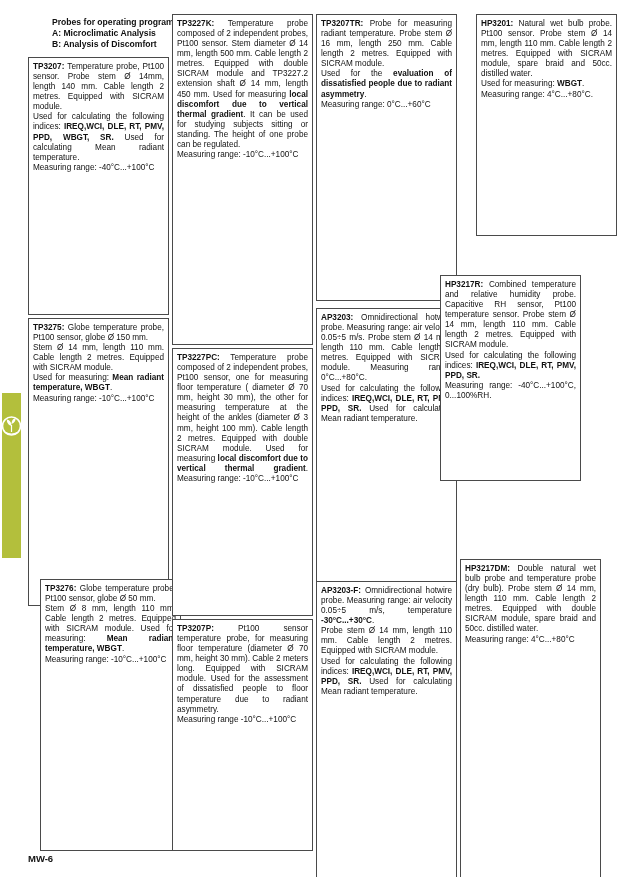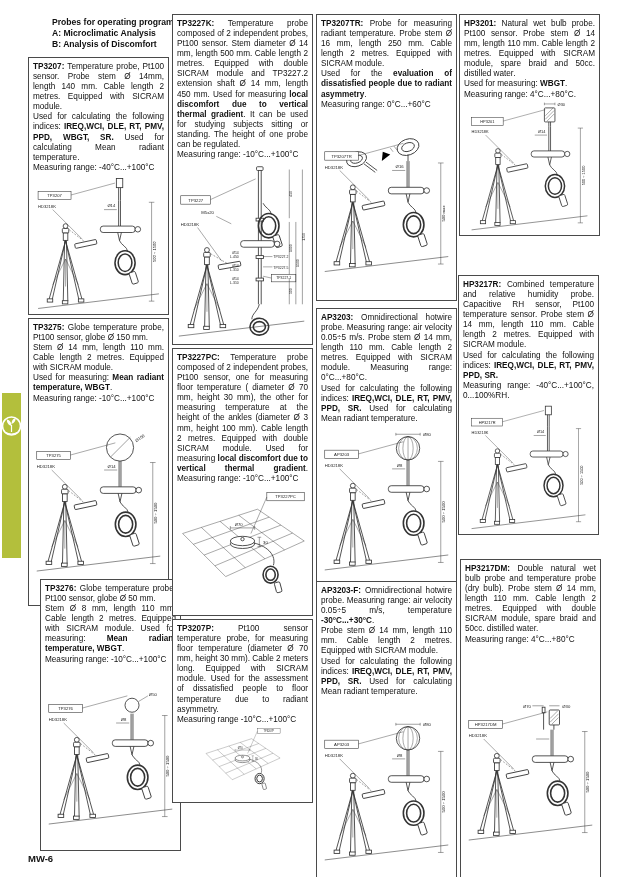--- a/index.html
+++ b/index.html
@@ -1,18 +1,18 @@
 <!DOCTYPE html>
 <html><head>
 <meta charset="utf-8">
 <style>
   html,body{margin:0;padding:0;background:#fff;}
   #page{position:relative;width:620px;height:877px;background:#fff;font-family:"Liberation Sans",sans-serif;color:#111;overflow:hidden;}
   #header{position:absolute;left:28px;top:17px;width:150px;font-size:8.6px;font-weight:bold;line-height:1.3;margin-left:24px;}
-  .box{position:absolute;width:141px;border:1px solid #4a4a4a;background:#fff;box-sizing:border-box;display:flex;flex-direction:column;padding:4px 4px 2px 4px;}
+  .box{position:absolute;width:141px;border:1px solid #4a4a4a;background:#fff;box-sizing:border-box;display:flex;flex-direction:row;padding:4px 4px 2px 4px;}
   .desc{font-size:8.2px;line-height:1.23;text-align:justify;}
   .para{margin:0;}
   .b{font-weight:bold;}
   .fig{flex:1;min-height:0;display:flex;align-items:center;justify-content:center;}
   .fig svg{width:100%;height:100%;}
   .ln{stroke:#333;fill:none;stroke-width:0.9;}
   .f{fill:#fff;}
   .thin{stroke:#333;fill:none;stroke-width:0.45;}
   .dash{stroke:#333;fill:none;stroke-width:0.5;stroke-dasharray:2 1.6;}
   .dim{stroke:#333;fill:none;stroke-width:0.5;}
@@ -230,21 +230,21 @@
         <use href="#g-floor"></use>
         <text class="dl" x="66" y="41.5" text-anchor="middle">Ø70</text>
         <text class="dl" x="92" y="61.5">30</text>
         <rect class="lbox" x="96" y="6" width="40" height="9"></rect>
         <text class="dl" x="116" y="12.5" text-anchor="middle">TP3227PC</text>
         <line class="thin" x1="96" y1="11" x2="79" y2="50"></line>
       </svg>
     </div>
   </div>
 
-  <div class="box" style="left:172px;top:619px;height:184px">
+  <div class="box" style="left:172px;top:619px;height:232px">
     <div class="desc">
         <div class="para"><span class="b">TP3207P:</span><span> Pt100 sensor temperature probe, for measuring floor temperature (diameter Ø 70 mm, height 30 mm). Cable 2 meters long. Equipped with SICRAM module. Used for the assessment of dissatisfied people to floor temperature due to radiant asymmetry.</span></div>
         <div class="para"><span>Measuring range -10°C...+100°C</span></div>
       </div>
     <div class="fig">
       <svg viewBox="0 0 140 132">
         <use href="#g-floor"></use>
         <text class="dl" x="66" y="41.5" text-anchor="middle">Ø70</text>
         <text class="dl" x="92" y="61.5">30</text>
         <rect class="lbox" x="96" y="6" width="40" height="9"></rect>
@@ -328,21 +328,21 @@
         <text class="dl" x="109" y="5">Ø80</text>
         <use href="#g-stdlabels"></use>
         <text class="dl" x="22" y="26.5" text-anchor="middle">AP3203</text>
         <text class="dl" x="4" y="38">HD3218K</text>
         <text class="dl" x="84" y="37.5" text-anchor="middle">Ø8</text>
         <text class="dl" transform="rotate(-90 133 86)" x="133" y="86" text-anchor="middle">500 ÷ 1500</text>
       </svg>
     </div>
   </div>
 
-  <div class="box" style="left:459px;top:14px;height:222px">
+  <div class="box" style="left:476px;top:14px;height:222px">
     <div class="desc">
         <div class="para"><span class="b">HP3201:</span><span> Natural wet bulb probe. Pt100 sensor. Probe stem Ø 14 mm, length 110 mm. Cable length 2 metres. Equipped with SICRAM module, spare braid and 50cc. distilled water.</span></div>
         <div class="para"><span>Used for measuring: </span><span class="b">WBGT</span><span>.</span></div>
         <div class="para"><span>Measuring range: 4°C...+80°C.</span></div>
       </div>
     <div class="fig">
       <svg viewBox="0 0 140 152">
         <use href="#g-std"></use>
         <rect class="ln f" x="87" y="9" width="12" height="16" rx="1"></rect>
         <path class="thin" d="M88 22 L98 12 M88 18 L97 9 M90 24 L98 16"></path>
@@ -354,21 +354,21 @@
         <text class="dl" x="102" y="6.5">Ø30</text>
         <use href="#g-stdlabels"></use>
         <text class="dl" x="22" y="26.5" text-anchor="middle">HP3201</text>
         <text class="dl" x="4" y="38">HD3218K</text>
         <text class="dl" x="84" y="37.5" text-anchor="middle">Ø14</text>
         <text class="dl" transform="rotate(-90 133 86)" x="133" y="86" text-anchor="middle">500 ÷ 1500</text>
       </svg>
     </div>
   </div>
 
-  <div class="box" style="left:458px;top:275px;height:260px">
+  <div class="box" style="left:440px;top:275px;height:206px">
     <div class="desc">
         <div class="para"><span class="b">HP3217R:</span><span> Combined temperature and relative humidity probe. Capacitive RH sensor, Pt100 temperature sensor. Probe stem Ø 14 mm, length 110 mm. Cable length 2 metres. Equipped with SICRAM module.</span></div>
         <div class="para"><span>Used for calculating the following indices: </span><span class="b">IREQ,WCI, DLE, RT, PMV, PPD, SR.</span></div>
         <div class="para"><span>Measuring range: -40°C...+100°C, 0...100%RH.</span></div>
       </div>
     <div class="fig">
       <svg viewBox="0 0 140 152">
         <use href="#g-std"></use>
         <rect class="ln f" x="89.5" y="6" width="7" height="10"></rect>
         <line class="ln" x1="92" y1="16" x2="92" y2="30"></line>

